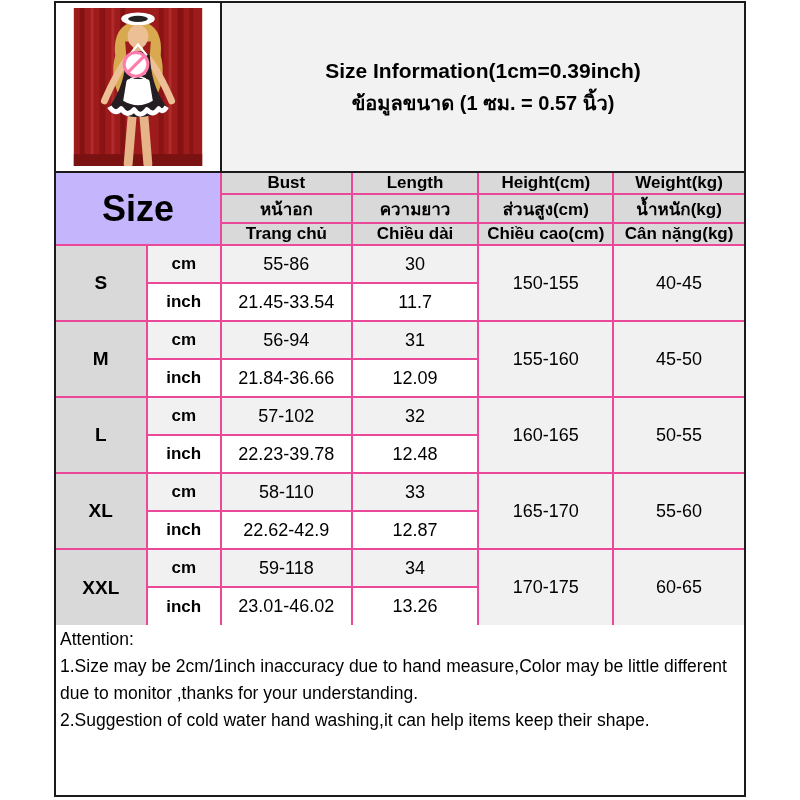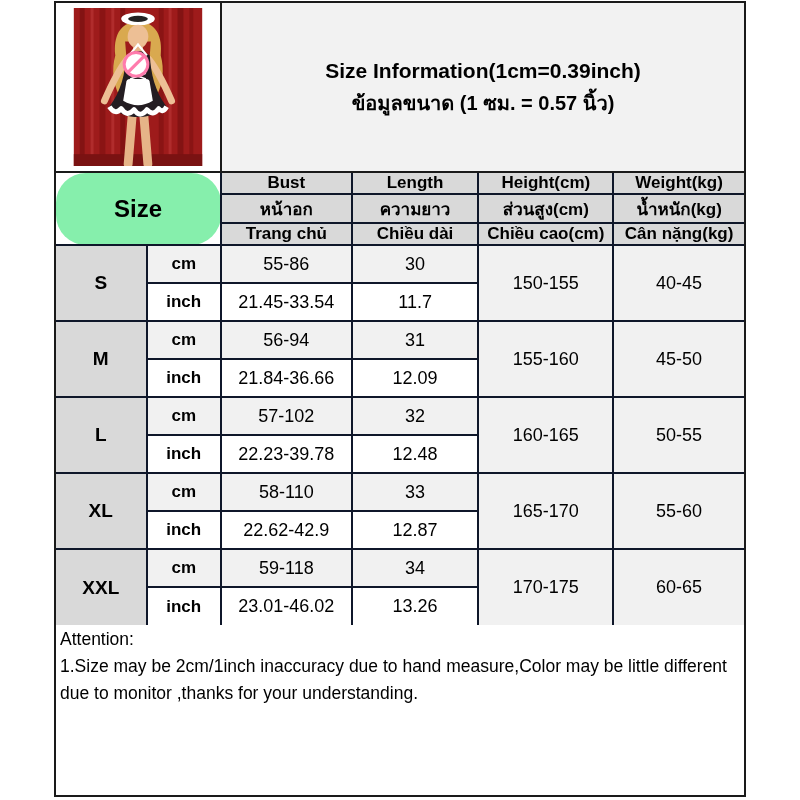--- a/index.html
+++ b/index.html
@@ -13,26 +13,26 @@
   .photo-cell { width:166px; flex:none; border-right:2px solid #1a1a1a;
     background:#fff; display:flex; align-items:center; justify-content:center; }
   .photo-frame { width:130px; height:158px; display:block; }
   .title-cell { flex:1; background:#f2f2f2; display:flex; flex-direction:column;
     align-items:center; justify-content:center; text-align:center; }
   .title-cell .t-line { font-weight:bold; font-size:21px; line-height:32px; }
   .title-cell .t-th { font-size:20px; }
 
   
   table.size-table { border-collapse:collapse; width:100%; table-layout:fixed; flex:none; }
-  .size-table td, .size-table th { border:2px solid #0f172a; text-align:center;
+  .size-table td, .size-table th { border:2px solid #ec4899; text-align:center;
     vertical-align:middle; overflow:hidden; white-space:nowrap; }
   .size-table th { height:14px; font-size:17px; font-weight:bold; background:#d9d9d9; }
   .size-table td { height:38px; font-size:18px; font-weight:normal; background:#fff; }
   td.size-label { background:#d9d9d9; font-weight:bold; font-size:19px; }
-  th.size-big { background:#86efac; font-size:24px; font-weight:bold;border-radius:30px; }
+  th.size-big { background:#c4b5fd; font-size:36px; font-weight:bold; }
   td.unit { font-weight:bold; font-size:17px; }
   td.shade { background:#f1f1f1; }
   .bt0{border-top:0!important} .bb0{border-bottom:0!important}
   .bl0{border-left:0!important} .br0{border-right:0!important}
 
   
   .attention { flex:1; border-top:0; padding:1px 4px 0 4px; font-size:17.5px;
     line-height:27px; background:#fff; }
   .attention .a-line { white-space:normal; }
 </style>
@@ -200,15 +200,16 @@
         <td class="unit bb0">inch</td>
         <td class="bb0">23.01-46.02</td>
         <td class="bb0">13.26</td>
       </tr>
     </tbody>
   </table>
 
   <div class="attention">
     <div class="a-line">Attention:</div>
     <div class="a-line">1.Size may be 2cm/1inch inaccuracy due to hand measure,Color may be little different due to monitor ,thanks for your understanding.</div>
+    <div class="a-line">2.Suggestion of cold water hand washing,it can help items keep their shape.</div>
   </div>
 
 </div>
 
 </body></html>

